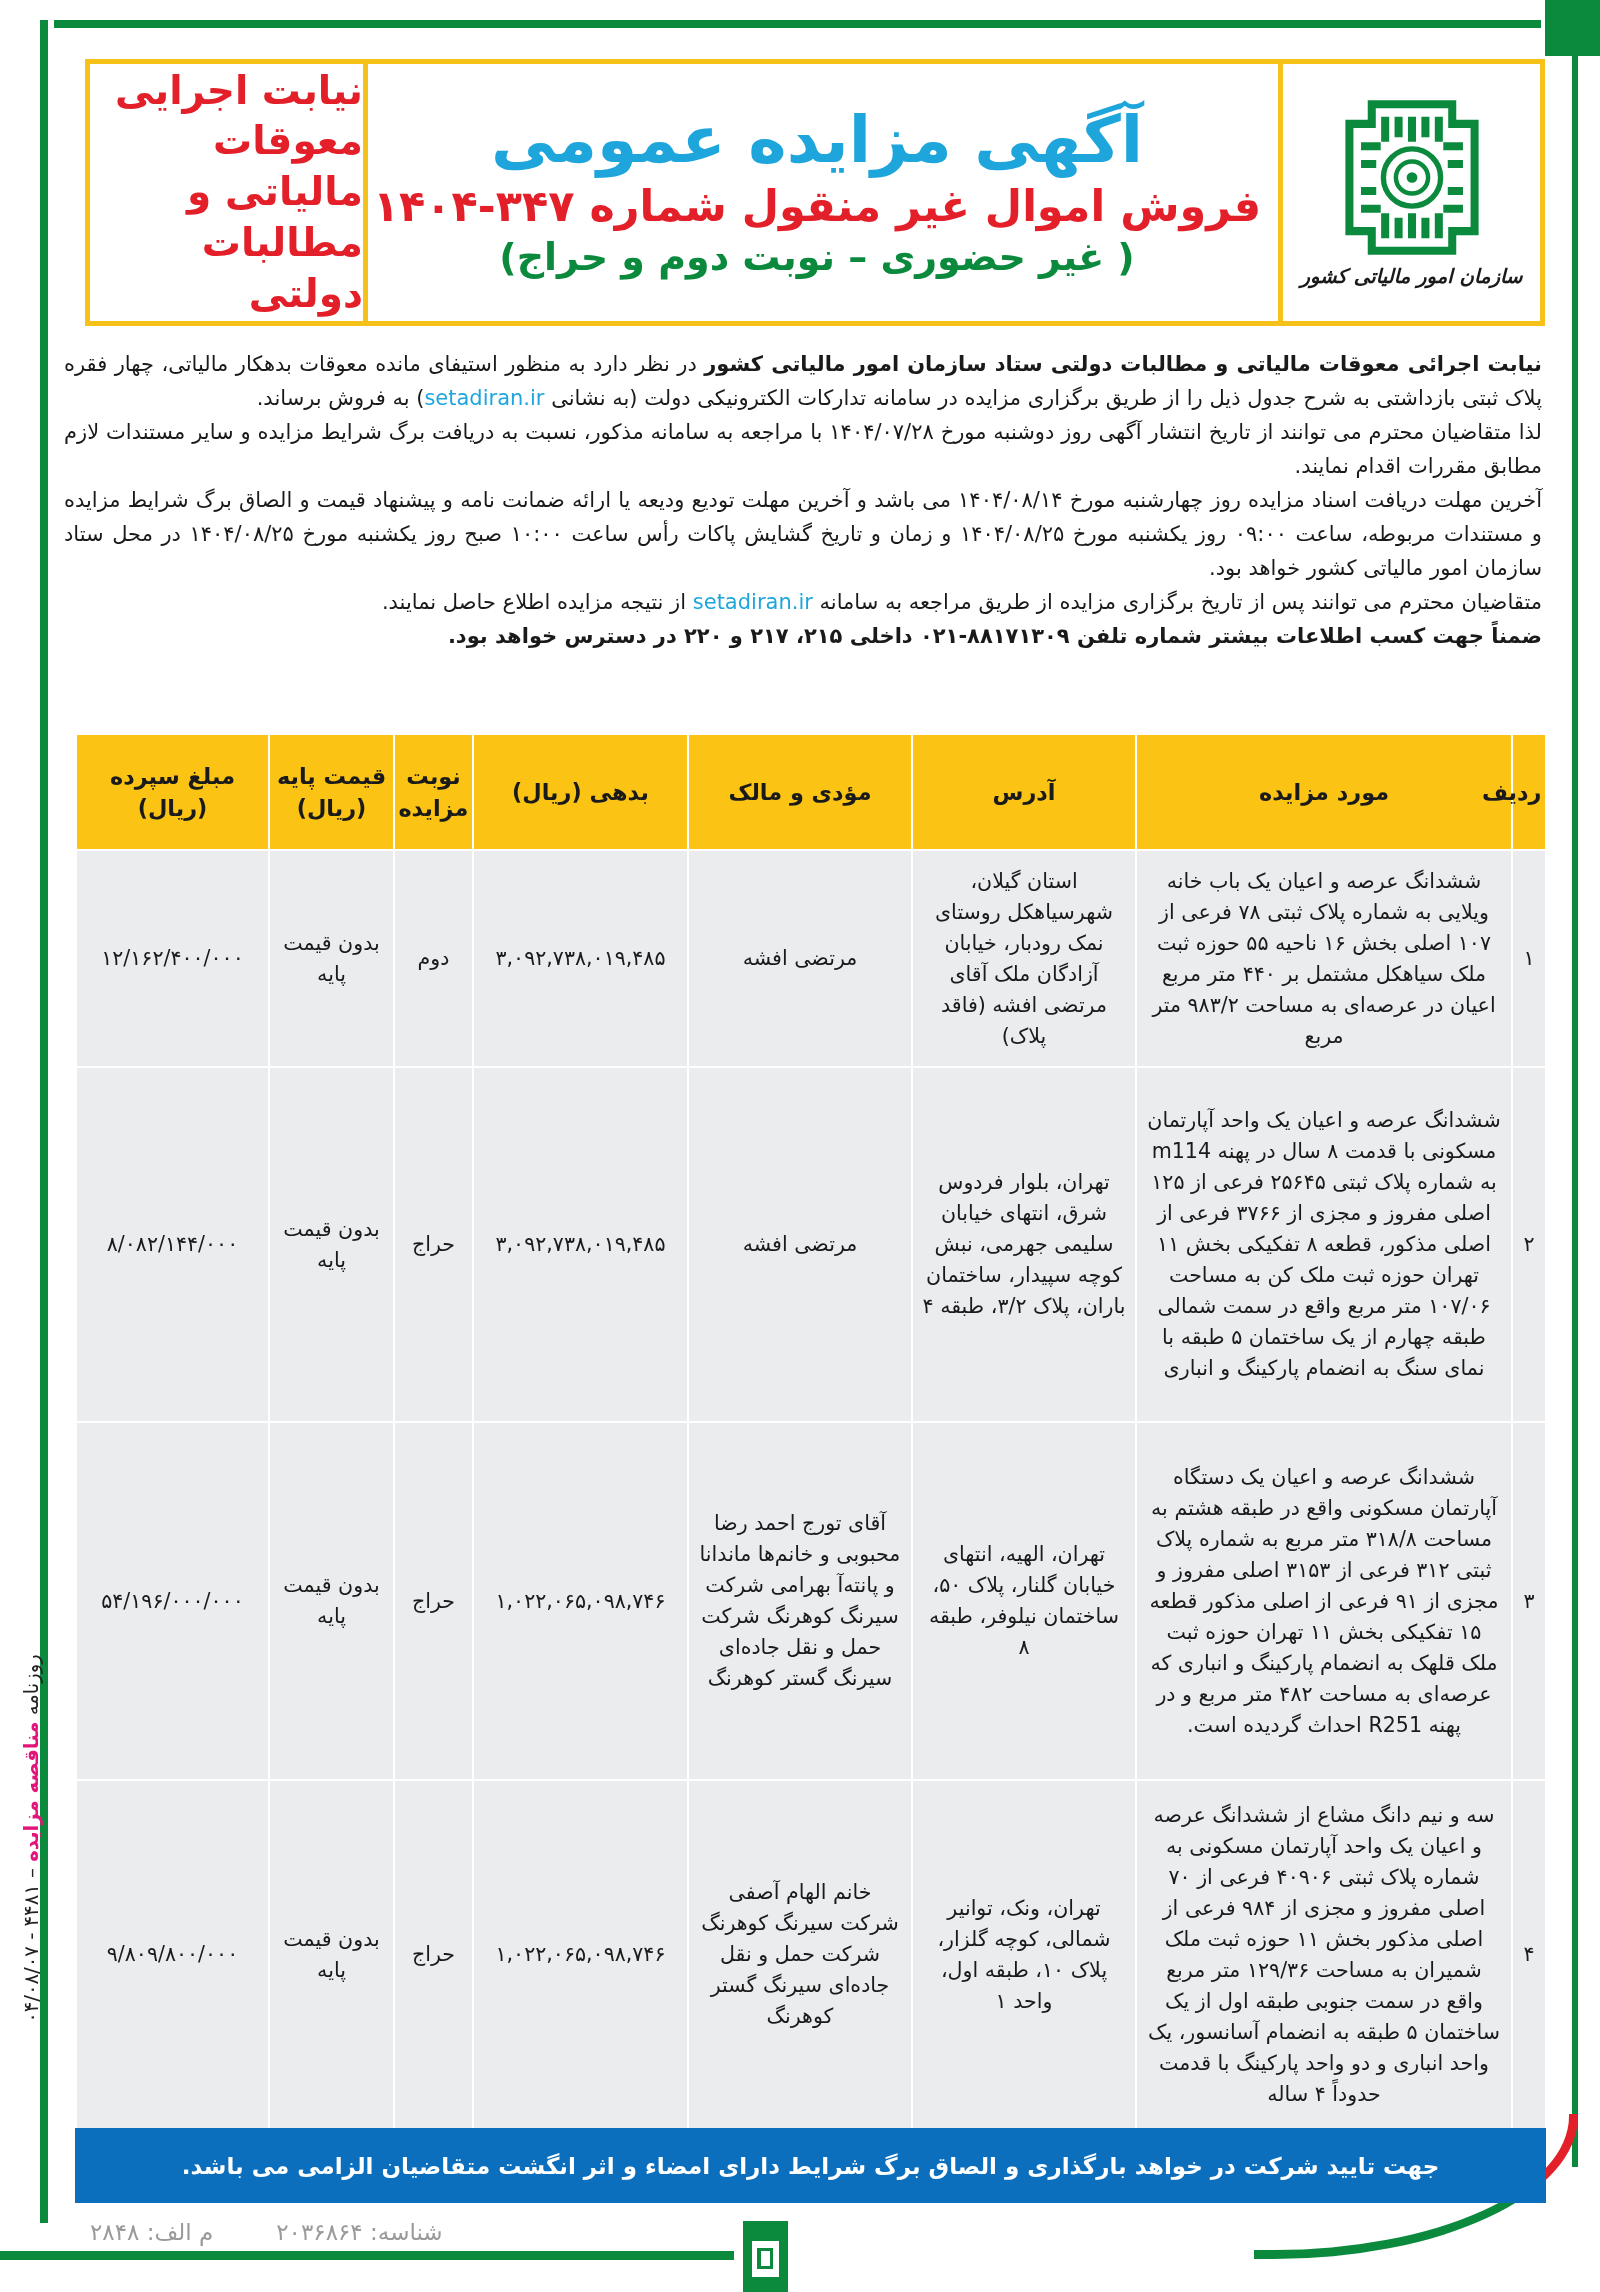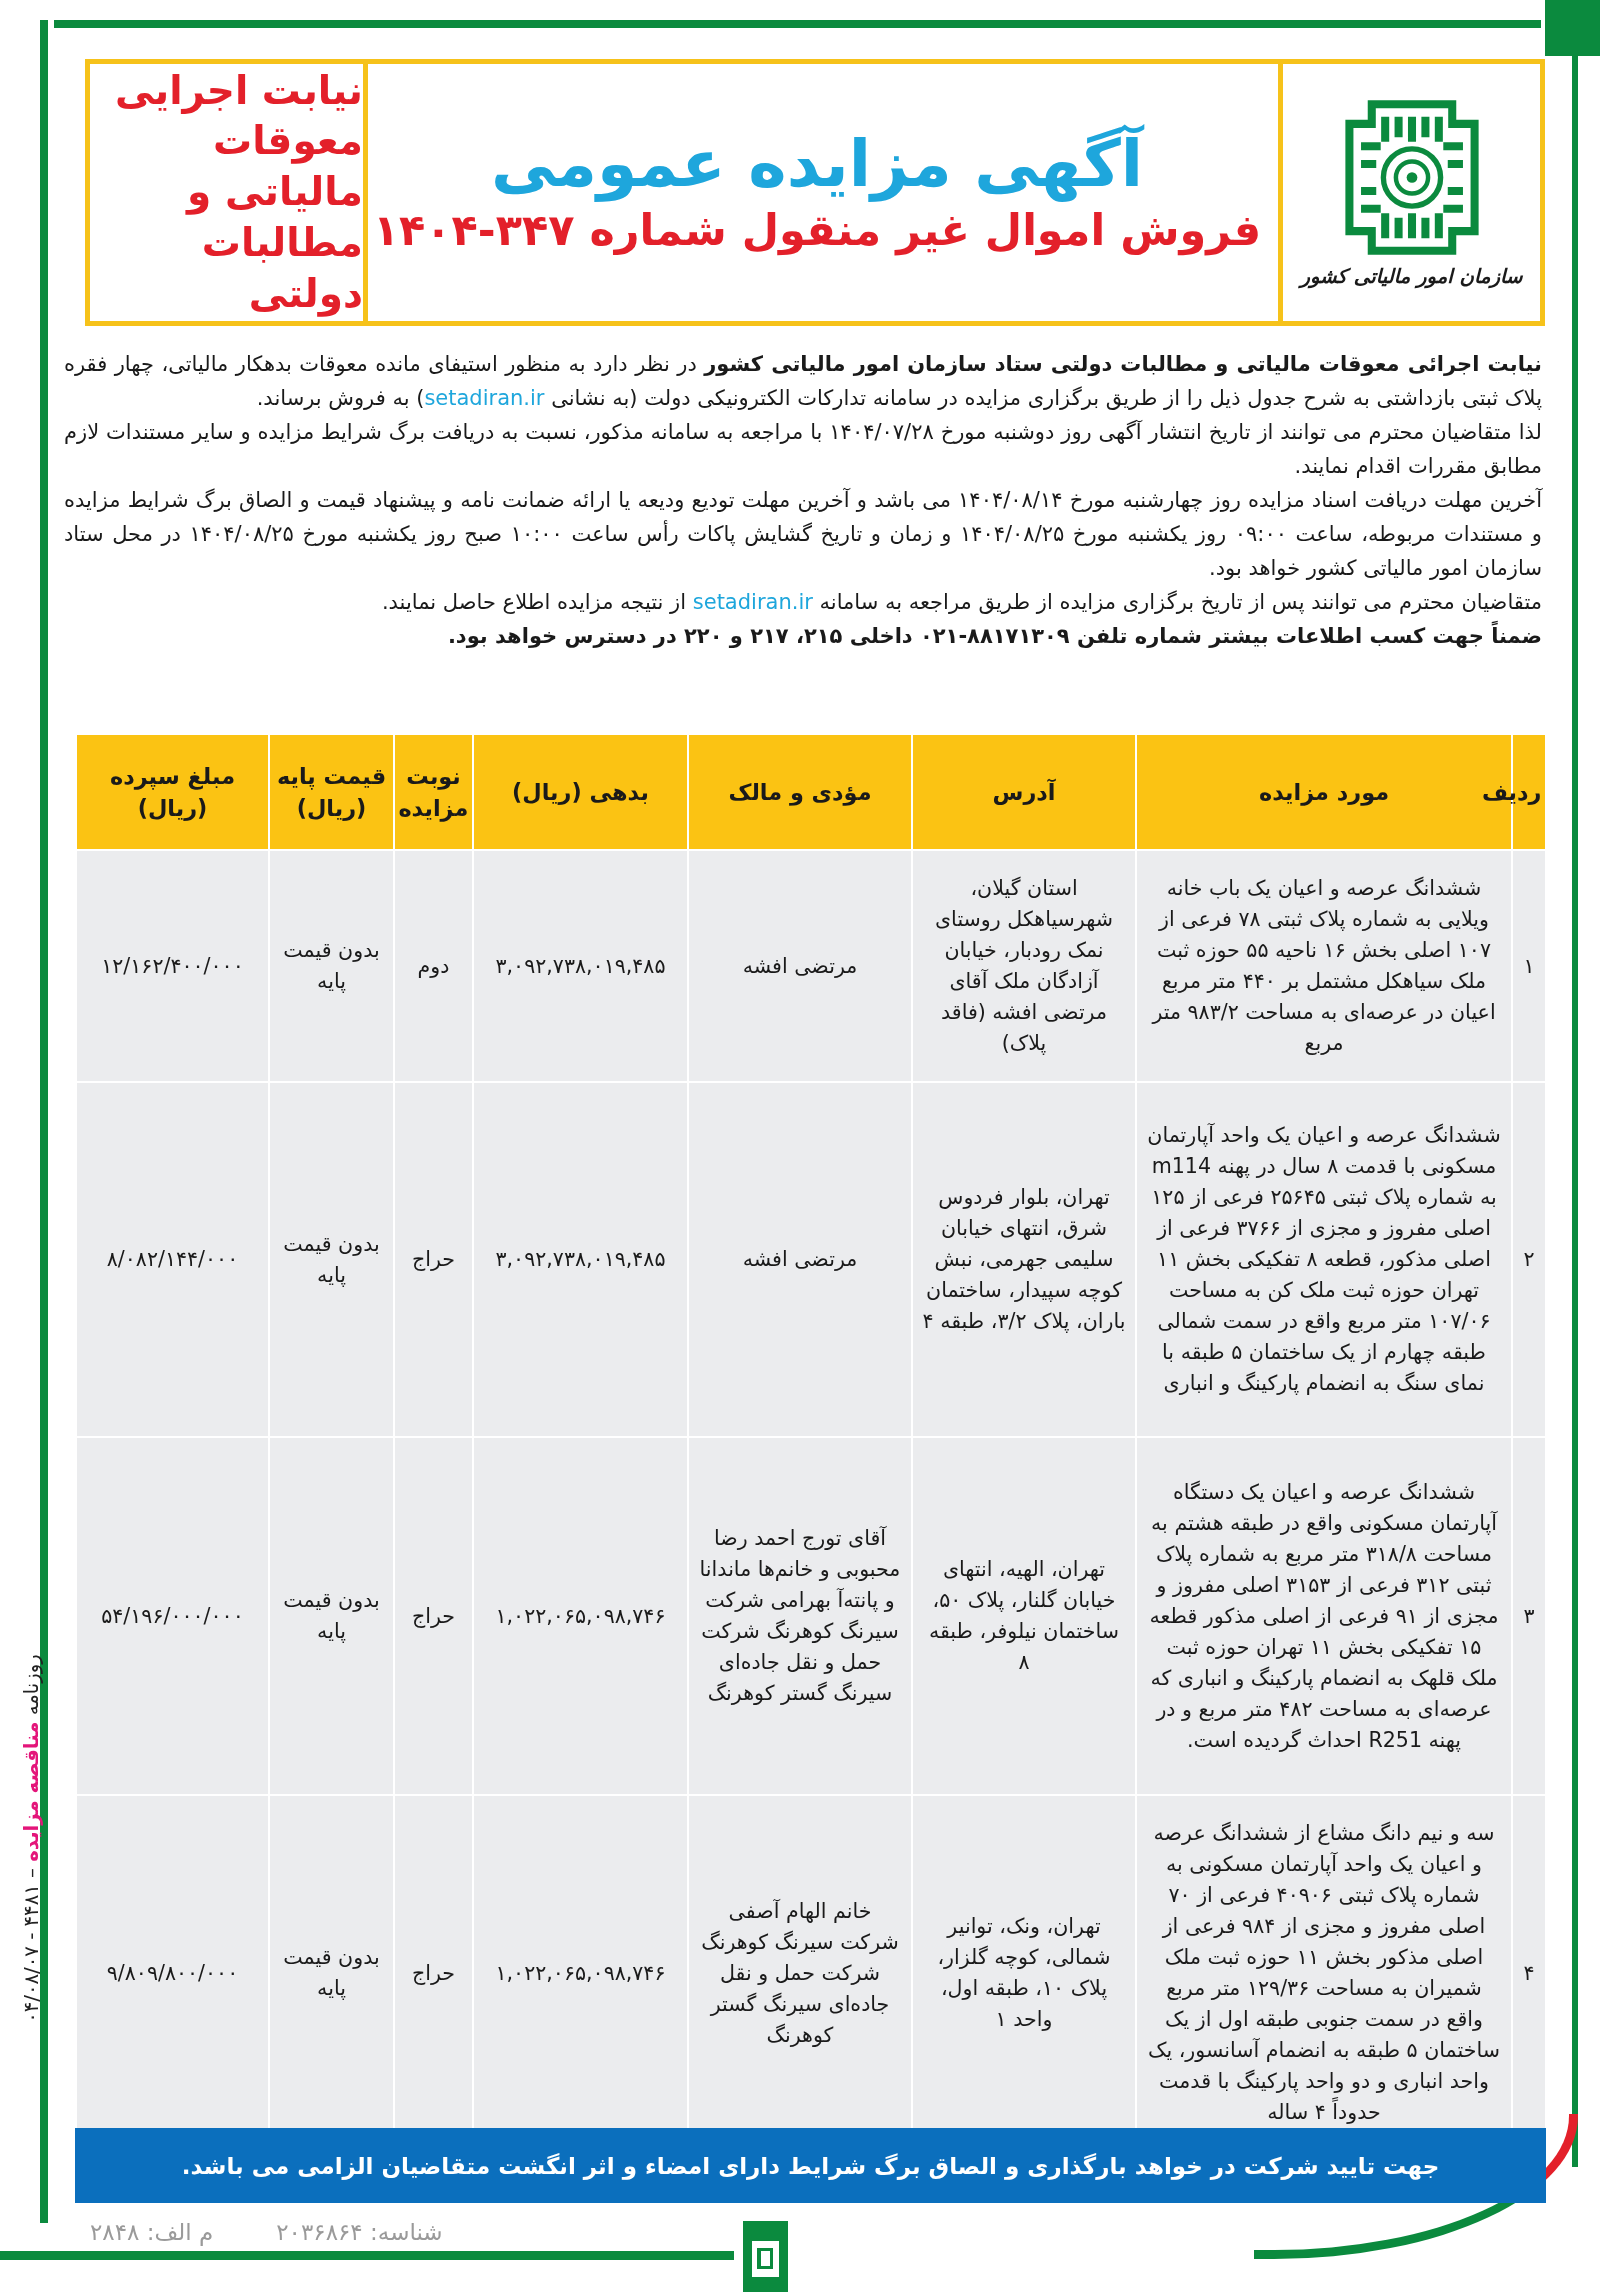--- a/index.html
+++ b/index.html
@@ -31,21 +31,21 @@
   .dept-text { font-weight:bold; color:#e3202a; font-size:39px; line-height:1.3; text-align:right; }
   .org-name { font-size:19.7px; font-style:italic; font-weight:bold; margin-top:7.2px; }
 
   .intro { position:absolute; left:64px; top:347px; width:1478px; direction:rtl; text-align:justify; font-size:21px; line-height:34px; }
   .intro p { margin:0; }
   .intro b { font-weight:bold; }
   .link { color:#1ea6dc; }
 
   table.auction { position:absolute; left:75px; top:733px; width:1471px; border-collapse:collapse; direction:rtl; table-layout:fixed; }
   table.auction th { background:#fbc313; font-weight:bold; font-size:22.4px; height:107px; border:2.7px solid #ffffff; padding:3.6px; line-height:32px; }
-  table.auction td { background:#ebecee; font-size:20.6px; border:2.7px solid #ffffff; text-align:center; vertical-align:middle; line-height:31px; padding:22px 9px; }
+  table.auction td { background:#ebecee; font-size:20.6px; border:2.7px solid #ffffff; text-align:center; vertical-align:middle; line-height:31px; padding:4px 9px; }
   td.num { direction:ltr; }
   .note-bar { position:absolute; left:75px; top:2128px; width:1471px; height:75px; background:#0b6fbd; color:#fff; font-weight:bold; font-size:23px; display:flex; align-items:center; justify-content:center; direction:rtl; }
   .footer-id { position:absolute; left:90px; top:2219px; font-size:23px; color:#9a9a9a; direction:rtl; display:flex; gap:63px; }
 </style>
 </head>
 <body>
 
 <div class="frame-top"></div>
 <div class="corner-tr"></div>
 <div class="frame-left"></div>
@@ -80,20 +80,21 @@
       </g>
       <circle cx="85" cy="90" r="32" fill="none" stroke="#0b8a3e" stroke-width="6"></circle>
       <circle cx="85" cy="90" r="18" fill="none" stroke="#0b8a3e" stroke-width="5"></circle>
       <circle cx="85" cy="90" r="6" fill="#0b8a3e"></circle>
     </svg>
     <div class="org-name">سازمان امور مالیاتی کشور</div>
   </div>
   <div class="hcell title-cell">
     <div class="main-title">آگهی مزایده عمومی</div>
     <div class="sub-title">فروش اموال غیر منقول شماره ۳۴۷-۱۴۰۴</div>
+    <div class="sub-title2">( غیر حضوری – نوبت دوم و حراج)</div>
   </div>
   <div class="hcell dept-cell">
     <div class="dept-text">
       <div>نیابت اجرایی</div>
       <div>معوقات مالیاتی و</div>
       <div>مطالبات دولتی</div>
     </div>
   </div>
 </div>
 

